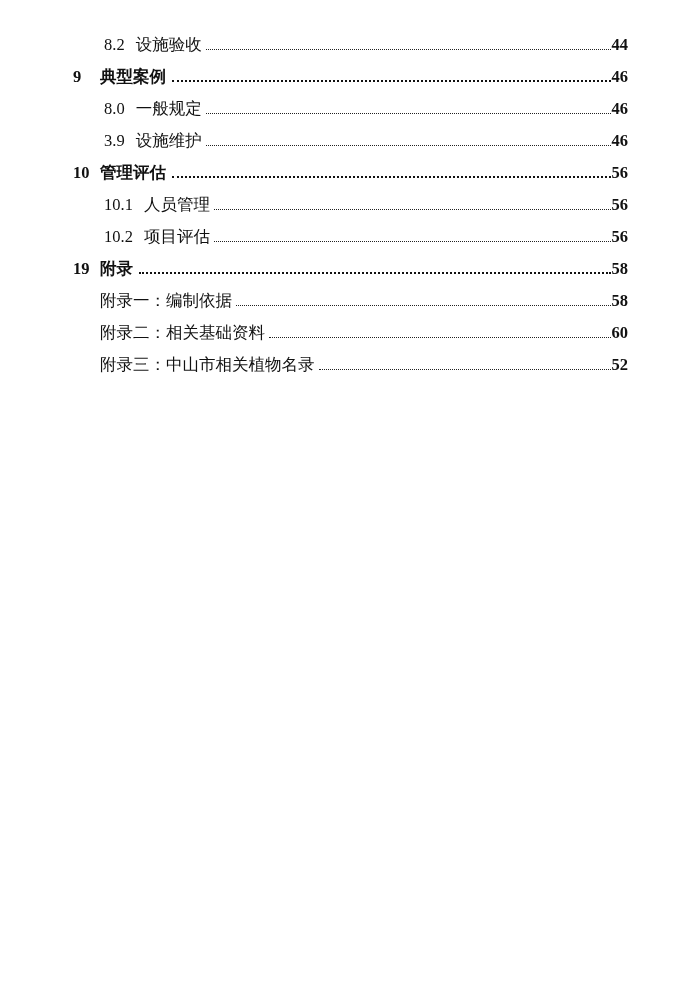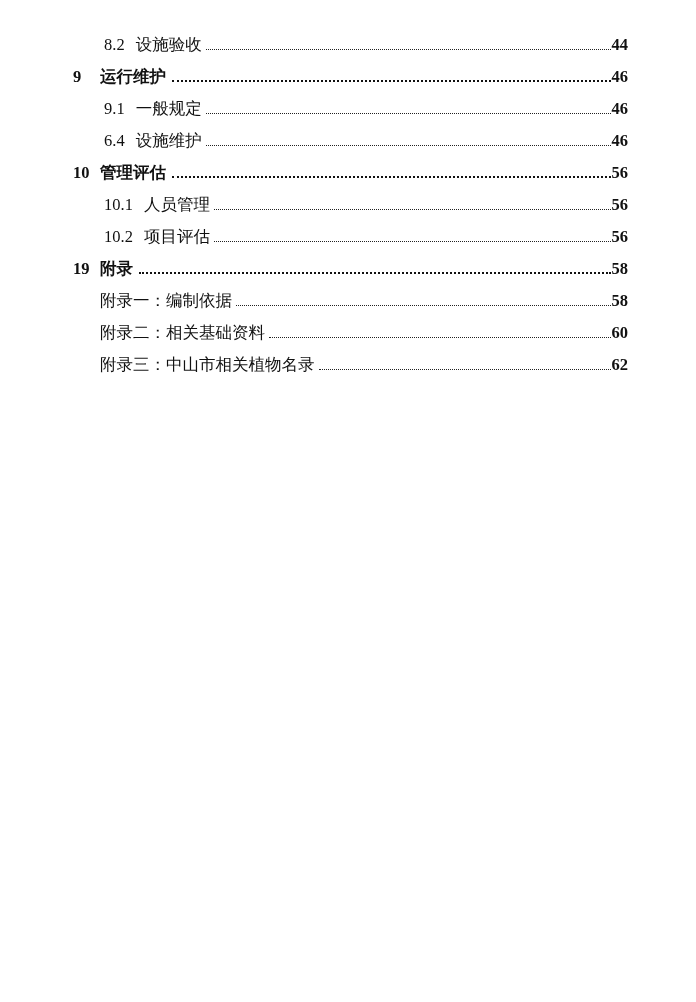--- a/index.html
+++ b/index.html
@@ -80,34 +80,34 @@
   <div class="toc" id="toc">
   <div class="toc-row sub">
     <span class="num">8.2</span>
     <span class="title">设施验收</span>
     <span class="dots"></span>
     <span class="pagenum">44</span>
   </div>
 
   <div class="toc-row chapter bold">
     <span class="num">9</span>
-    <span class="title">运行维护</span>
+    <span class="title">典型案例</span>
     <span class="dots"></span>
     <span class="pagenum">46</span>
   </div>
 
   <div class="toc-row sub">
-    <span class="num">9.1</span>
+    <span class="num">8.0</span>
     <span class="title">一般规定</span>
     <span class="dots"></span>
     <span class="pagenum">46</span>
   </div>
 
   <div class="toc-row sub">
-    <span class="num">6.4</span>
+    <span class="num">3.9</span>
     <span class="title">设施维护</span>
     <span class="dots"></span>
     <span class="pagenum">46</span>
   </div>
 
   <div class="toc-row chapter bold">
     <span class="num">10</span>
     <span class="title">管理评估</span>
     <span class="dots"></span>
     <span class="pagenum">56</span>
@@ -145,17 +145,17 @@
 
     <span class="title">附录二：相关基础资料</span>
     <span class="dots"></span>
     <span class="pagenum">60</span>
   </div>
 
   <div class="toc-row appendix">
 
     <span class="title">附录三：中山市相关植物名录</span>
     <span class="dots"></span>
-    <span class="pagenum">62</span>
+    <span class="pagenum">52</span>
   </div>
 
 </div>
 </div>
 
 </body></html>

